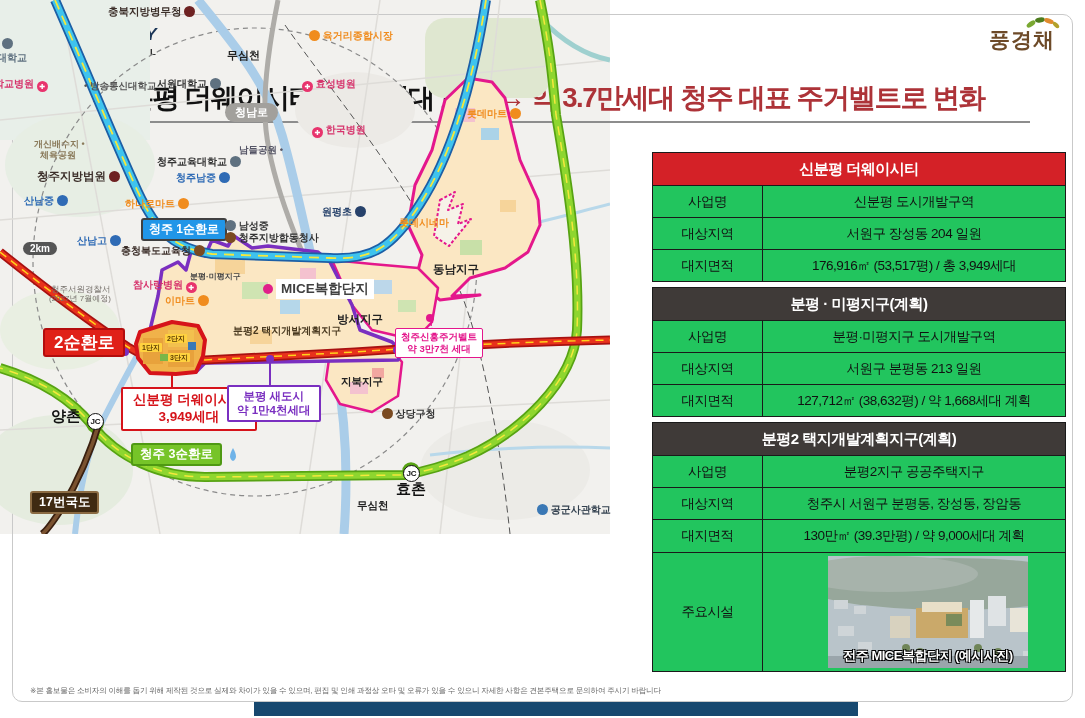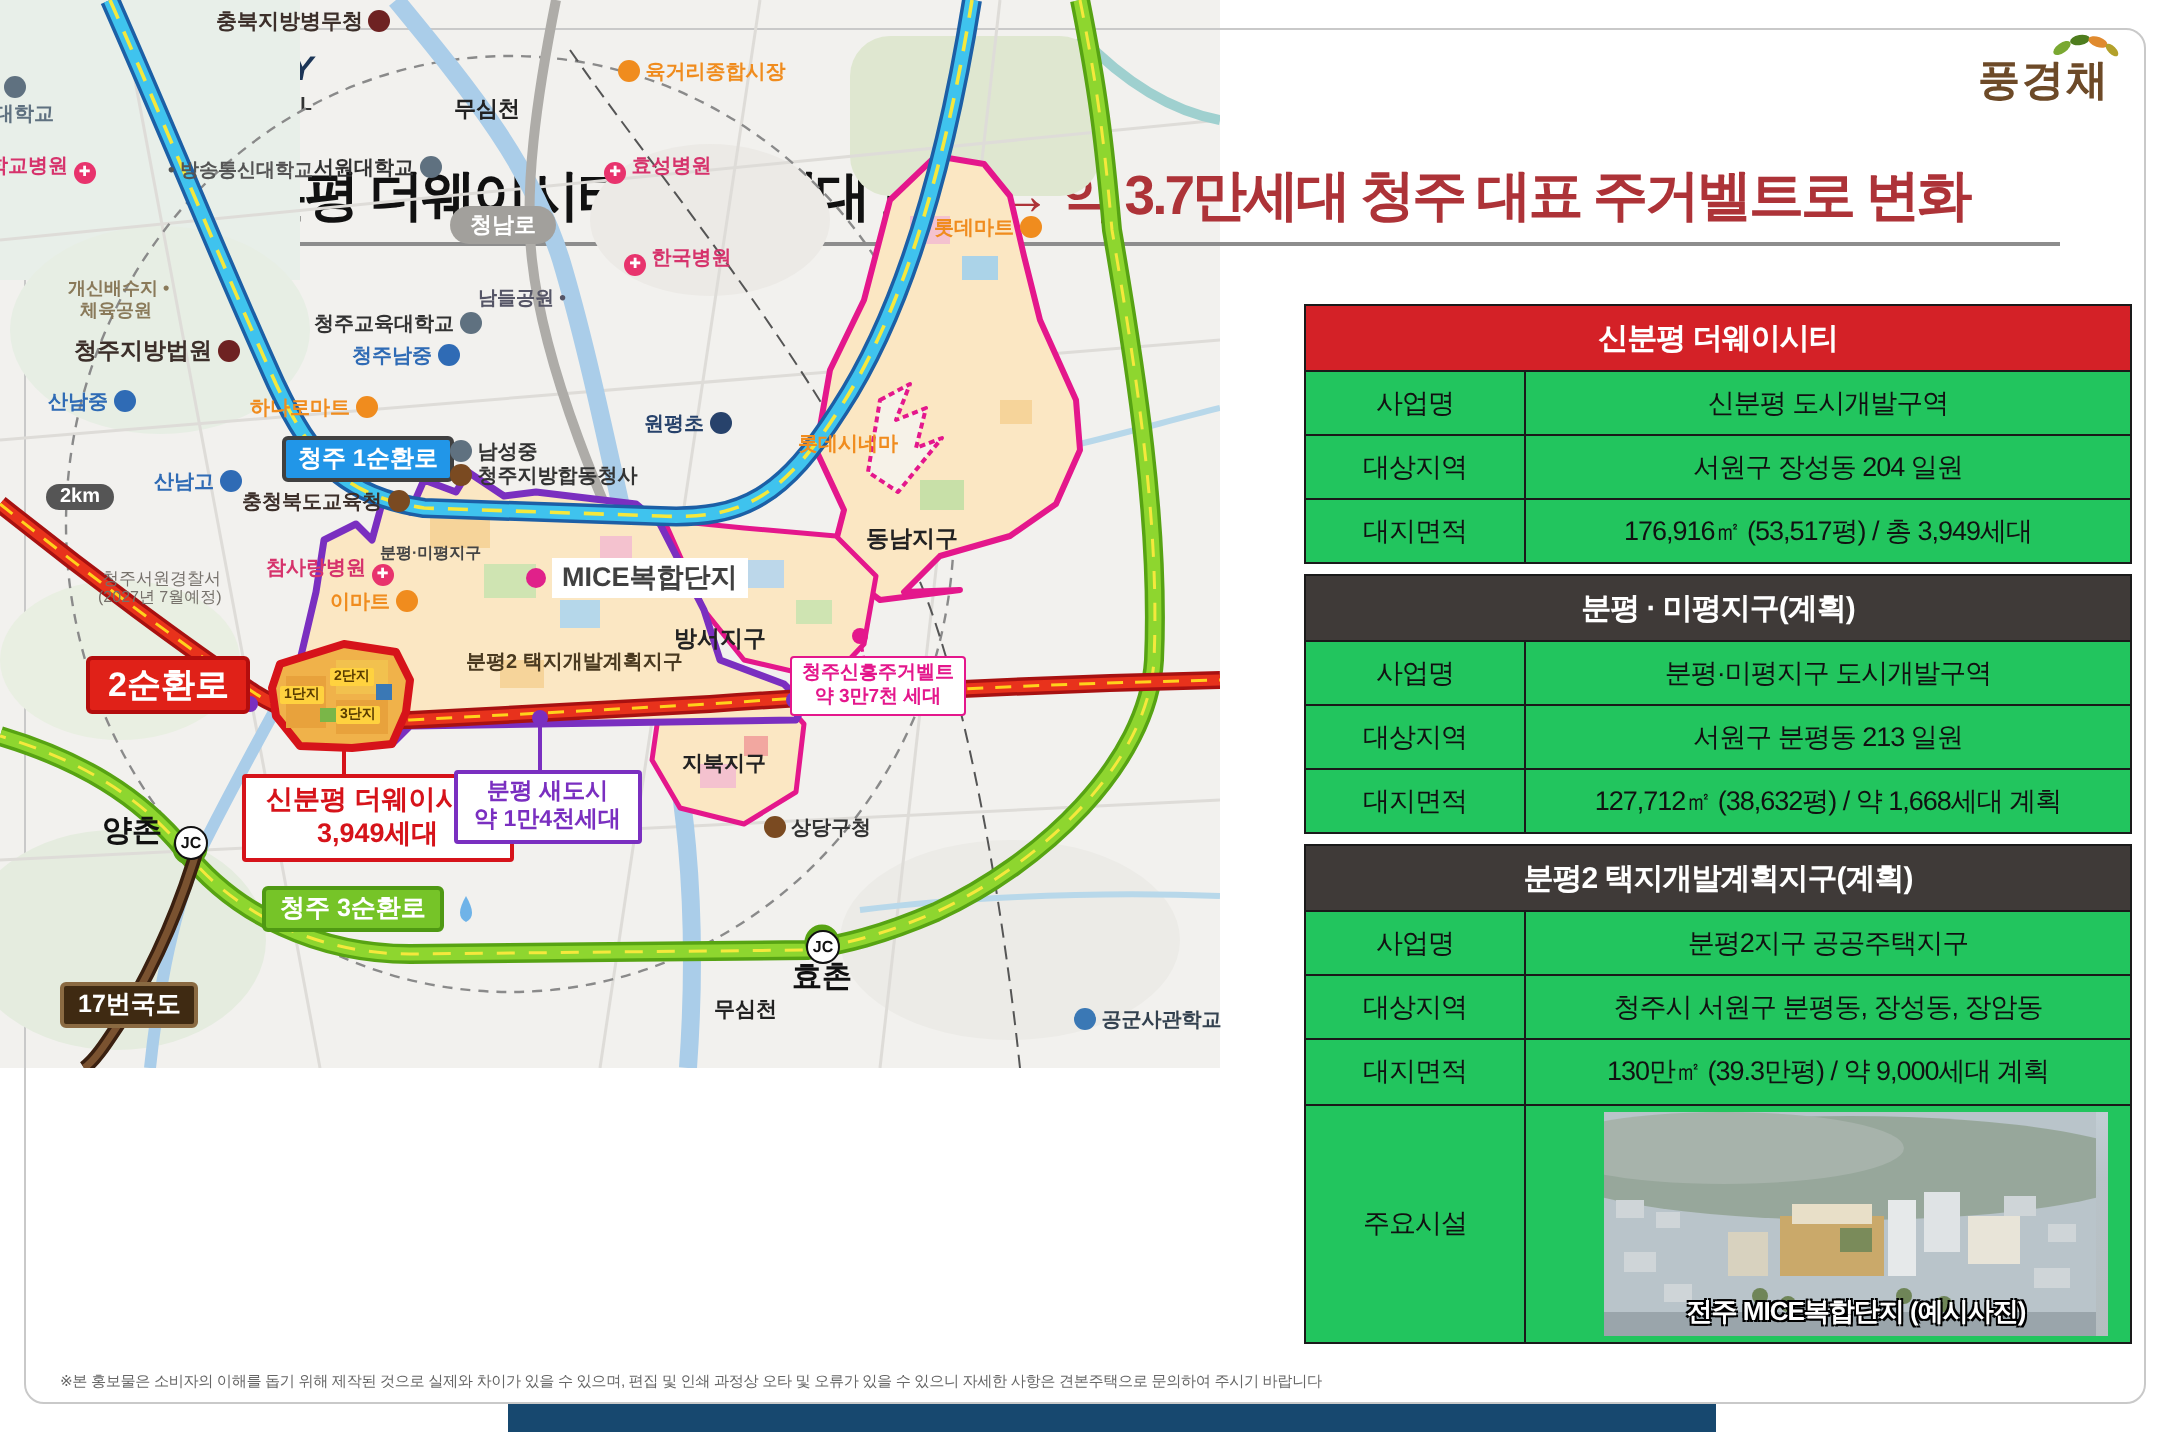--- a/index.html
+++ b/index.html
@@ -47,21 +47,21 @@
   .jc{position:absolute;width:17px;height:17px;border-radius:50%;background:#fff;border:1.5px solid #111;color:#111;font-size:8px;font-weight:bold;text-align:center;line-height:15px;}
   .unit{position:absolute;background:#ffd23f;color:#5a3c00;font-size:7px;font-weight:bold;padding:0 2px;border-radius:1px;line-height:9px;}
   
   .tbl{position:absolute;left:652px;width:414px;border:1.5px solid #1a1a1a;background:#fff;display:grid;grid-template-columns:110px 1fr;}
   .tbl .hd{grid-column:1/3;color:#fff;font-weight:bold;font-size:15px;display:flex;align-items:center;justify-content:center;letter-spacing:-0.5px;}
   .tbl .cell{border-top:1.2px solid #1a1a1a;display:flex;align-items:center;justify-content:center;font-size:13.5px;color:#111;letter-spacing:-0.5px;background:#22c55e;}
   .tbl .lbl{border-right:1.2px solid #1a1a1a;}
   .hd-red{background:#d42127;}
   .hd-dark{background:#3f3a38;}
   
-  #facility-img{position:relative;width:252px;height:112px;margin-left:28px;overflow:hidden;background:linear-gradient(#c3ced5 0%,#b9c3c9 30%,#b5bdc0 100%);}
+  #facility-img{position:relative;width:200px;height:112px;margin-left:28px;overflow:hidden;background:linear-gradient(#c3ced5 0%,#b9c3c9 30%,#b5bdc0 100%);}
   #facility-cap{position:absolute;left:0;right:0;bottom:3px;text-align:center;color:#fff;font-weight:bold;font-size:13px;letter-spacing:-0.5px;
      text-shadow:-1px -1px 0 #000,1px -1px 0 #000,-1px 1px 0 #000,1px 1px 0 #000;}
   
   #disclaimer{left:30px;top:686px;font-size:7.6px;color:#666;letter-spacing:-0.2px;}
   #navybar{left:254px;top:702px;width:604px;height:14px;background:#17486f;}
 </style>
 </head>
 <body>
 
 <div id="stage">

